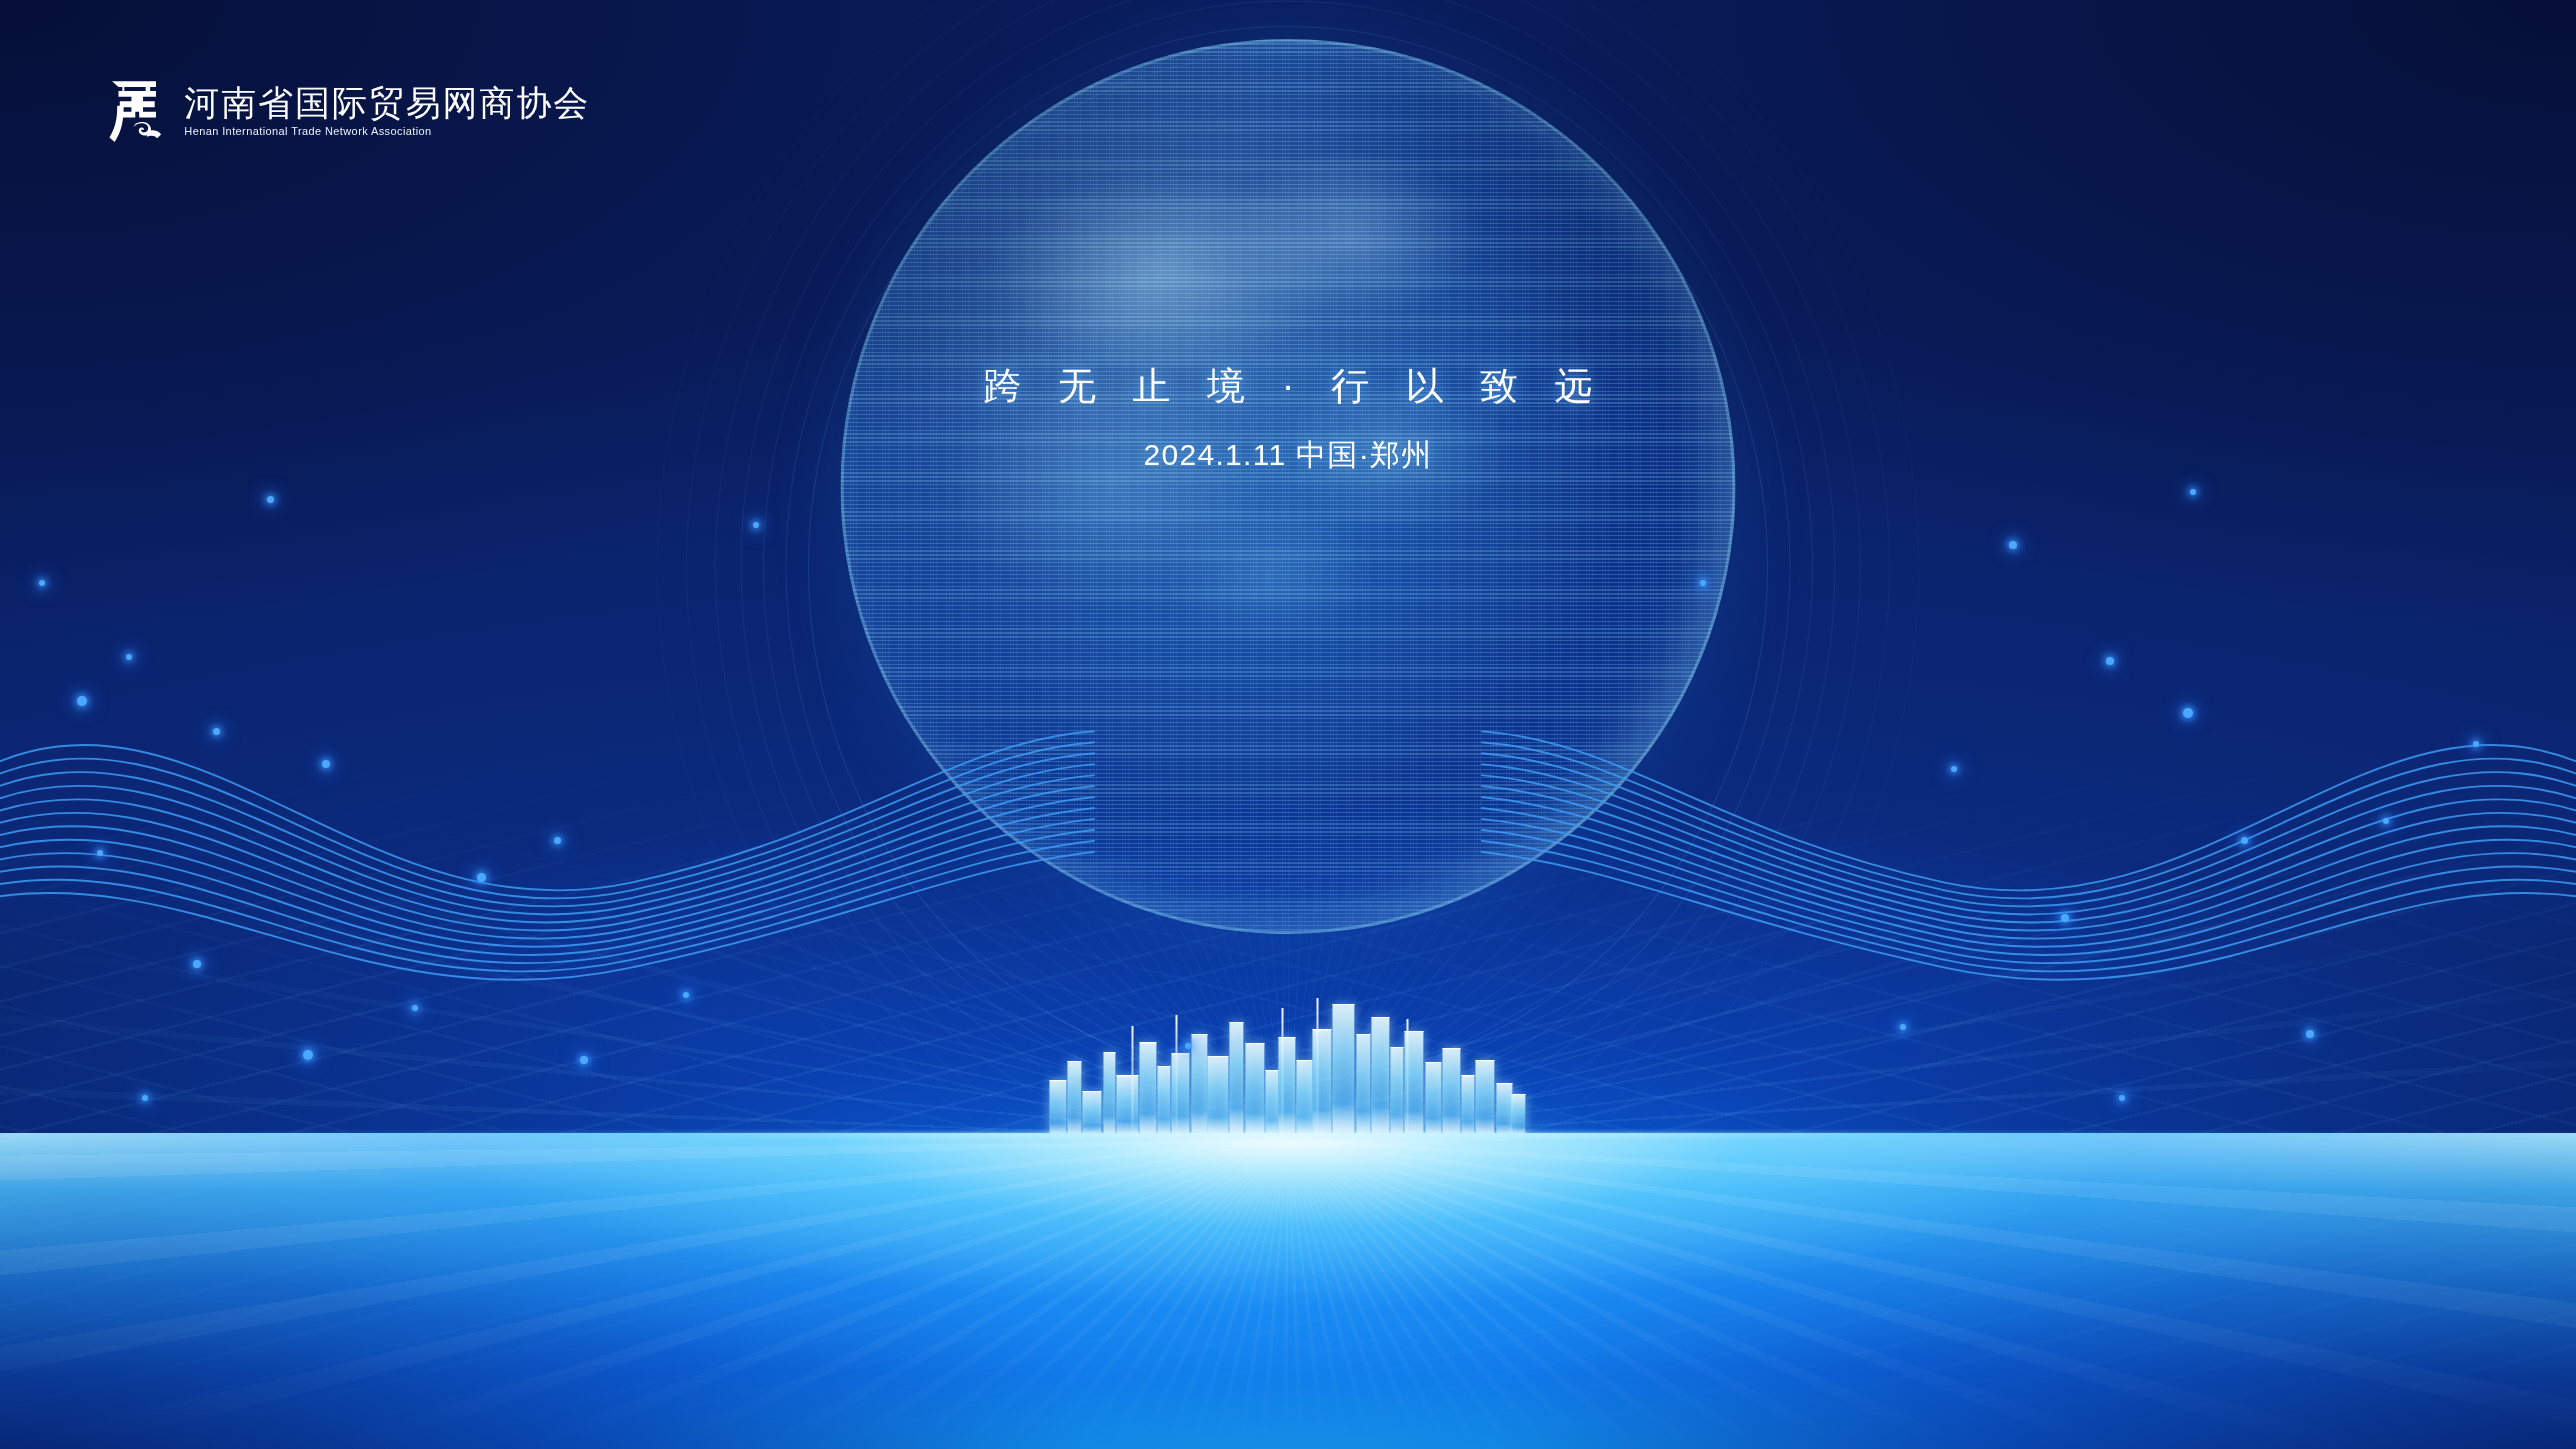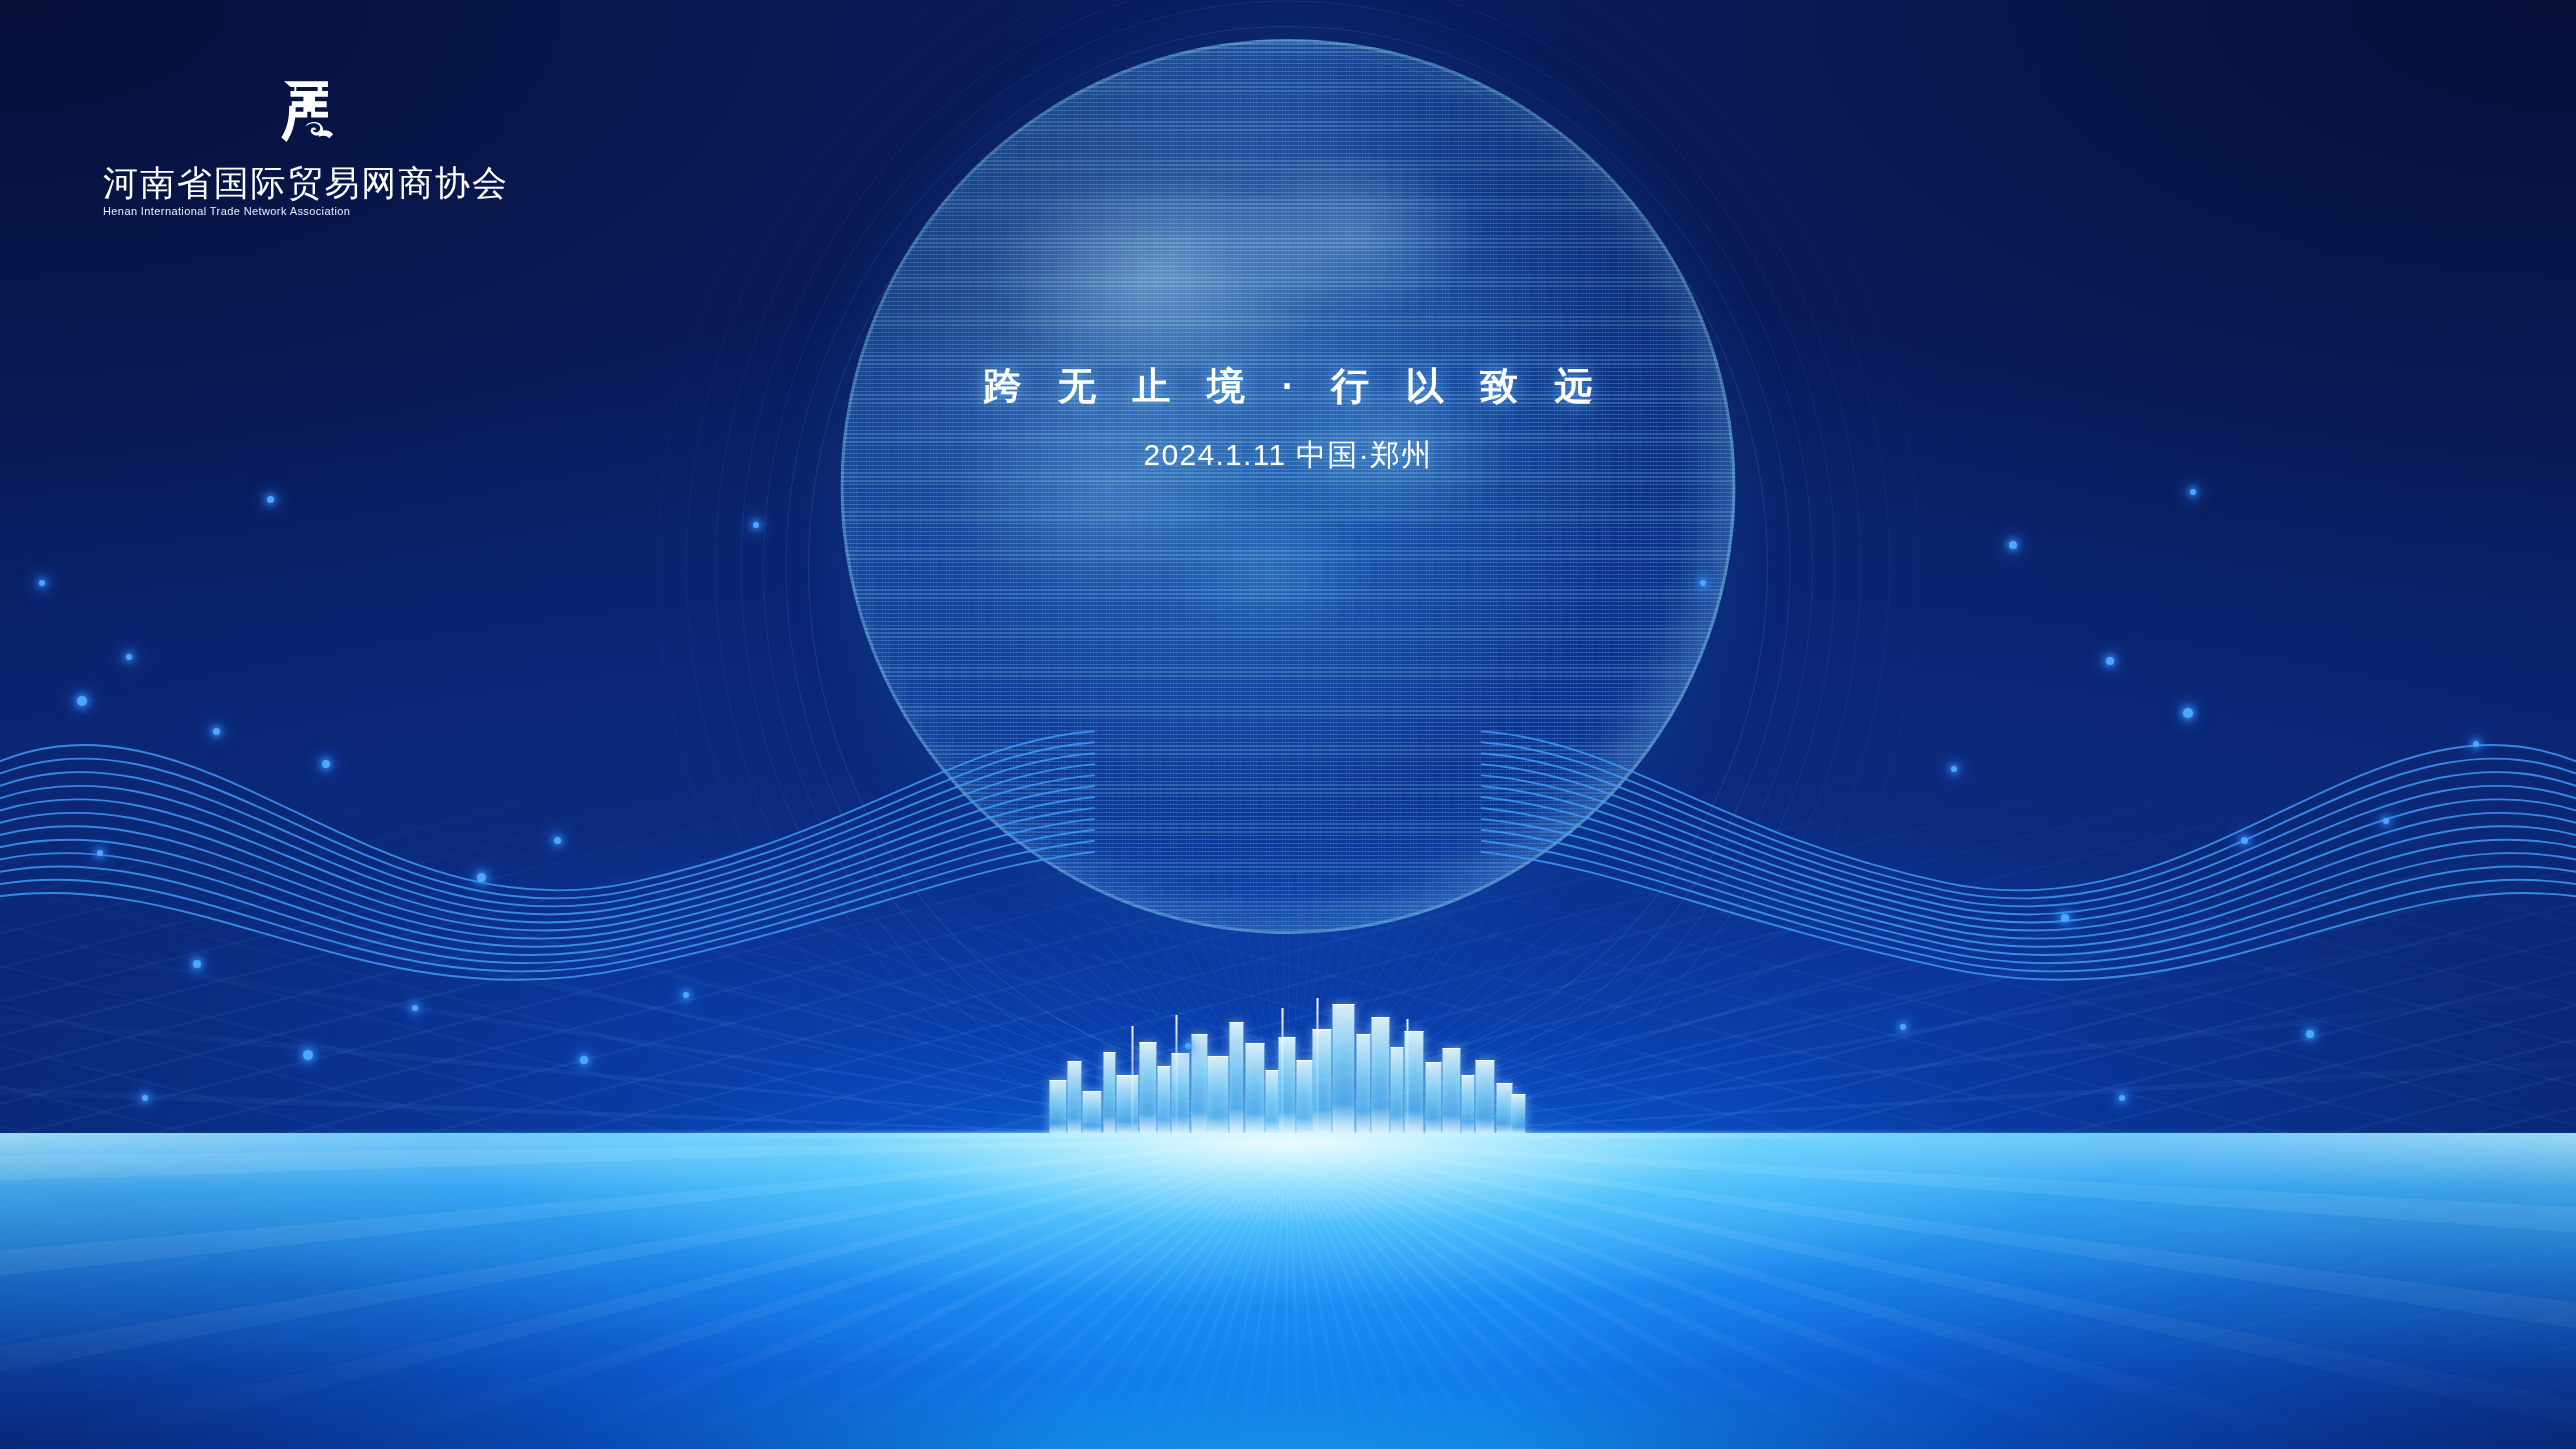--- a/index.html
+++ b/index.html
@@ -124,31 +124,31 @@
 
   
   .waves{position:absolute;left:0;right:0;top:580px;height:528px;}
   .waves svg{width:100%;height:100%;display:block;}
 
   
   .dot{position:absolute;border-radius:50%;background:#4aa8ff;
        box-shadow:0 0 7.7px 1.9px rgba(60,150,255,.85),0 0 16.7px 5.2px rgba(40,120,255,.45);}
 
   
-  .logo{position:absolute;left:103px;top:76px;display:flex;align-items:center;gap:19.3px;flex-direction:column;}
+  .logo{position:absolute;left:103px;top:76px;display:flex;align-items:center;gap:19.3px;}
   .logo-mark{width:62px;height:70px;flex:0 0 auto;}
   .logo-text{display:flex;flex-direction:column;gap:2.6px;}
   .logo-cn{color:#fff;font-size:35px;letter-spacing:1.9px;line-height:1.05;white-space:nowrap;font-weight:400;}
   .logo-en{color:#e8f1ff;font-size:11px;letter-spacing:0.4px;line-height:1.1;white-space:nowrap;}
 
   
   .content{position:absolute;left:0;right:0;top:0;text-align:center;}
   .tagline{
     margin-top:361px;color:#ffffff;font-size:38px;letter-spacing:13px;
-    text-indent:13px;text-shadow:0 0 16.7px rgba(110,190,255,.85);font-weight:700;
+    text-indent:13px;text-shadow:0 0 16.7px rgba(110,190,255,.85);font-weight:400;
   }
   .headline-wrap{position:relative;margin-top:33px;height:213px;}
   .headline{
     position:relative;display:inline-block;white-space:nowrap;
     font-size:193px;font-weight:700;letter-spacing:3.9px;line-height:1;
   }
   .headline .shadow{
     position:absolute;left:9px;top:10.3px;z-index:1;
     color:#0b1f6e;filter:blur(0.6px);opacity:.95;
   }

